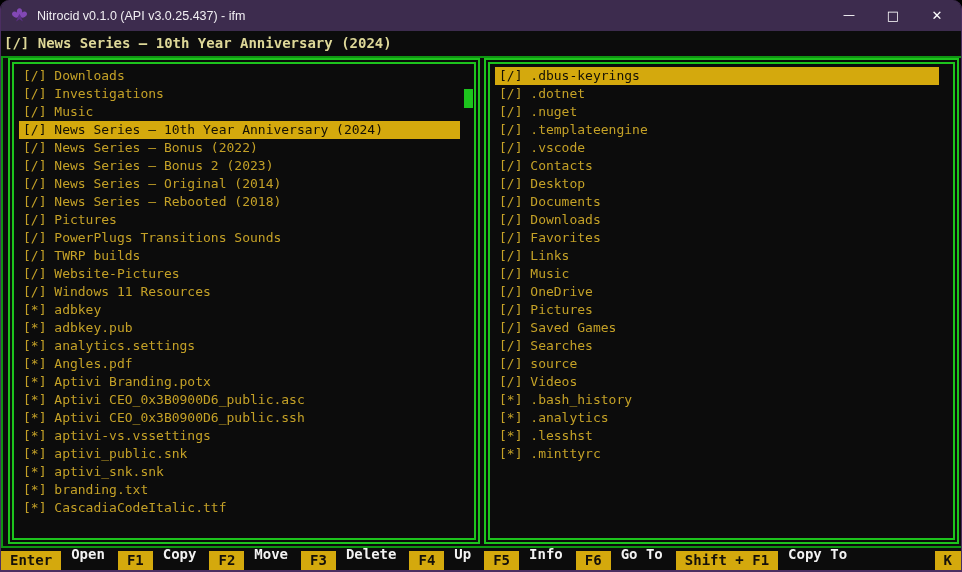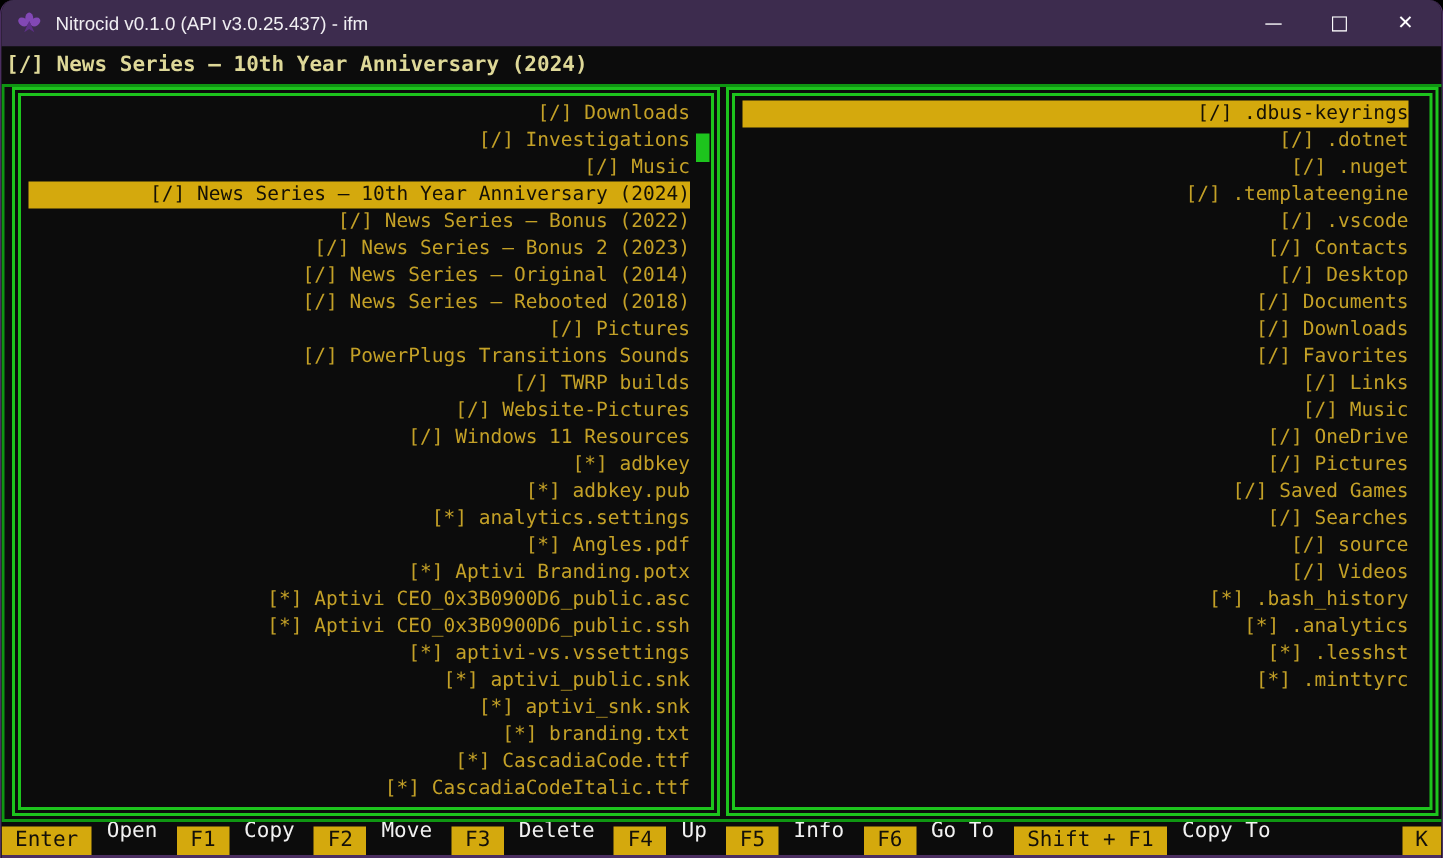--- a/index.html
+++ b/index.html
@@ -53,21 +53,20 @@
     position:absolute;top:31px;left:0;width:100%;height:25px;
     line-height:25px;background:var(--bg);
     color:var(--header-text);font-size:14px;font-weight:bold;
     padding-left:3px;box-sizing:border-box;white-space:pre;
   }
   
   .screen{
     position:absolute;top:56px;left:0;width:962px;height:492px;
     box-sizing:border-box;border:2px solid var(--green-frame);
     background:var(--bg);
-    text-align:right;
   }
   .panel{
     position:absolute;top:0;height:486px;box-sizing:border-box;
     border:6px double var(--green-bright);
     background:var(--bg);overflow:hidden;
   }
   .panel.left{left:5px;width:472px;}
   .panel.right{left:481px;width:475px;padding-left:10px;}
   .rows{position:absolute;top:3px;left:0;right:0;bottom:3px;padding-left:5px;}
   .row{
@@ -78,21 +77,21 @@
   .row.sel{background:var(--sel-bg);color:var(--sel-text);}
   .scrollthumb{
     position:absolute;top:25px;right:1px;width:9px;height:19px;
     background:var(--green-bright);
   }
   
   .keybar{
     position:absolute;top:548px;left:0;width:100%;height:24px;
     box-sizing:border-box;border-bottom:2px solid var(--purple-border);
     background:var(--bg);padding-top:3px;
-    display:flex;align-items:center;font-size:14px;font-weight:normal;
+    display:flex;align-items:center;font-size:14px;font-weight:bold;
     white-space:nowrap;overflow:hidden;
   }
   .chip{
     display:inline-block;height:19px;line-height:19px;
     background:var(--chip-bg);color:var(--chip-text);
     padding:0 9px;flex:0 0 auto;
   }
   .kb-label{
     display:inline-block;height:19px;line-height:19px;
     color:var(--label-white);padding:0 13px 12px 10px;flex:0 0 auto;
@@ -143,21 +142,20 @@
           <div class="row">[*] adbkey.pub</div>
           <div class="row">[*] analytics.settings</div>
           <div class="row">[*] Angles.pdf</div>
           <div class="row">[*] Aptivi Branding.potx</div>
           <div class="row">[*] Aptivi CEO_0x3B0900D6_public.asc</div>
           <div class="row">[*] Aptivi CEO_0x3B0900D6_public.ssh</div>
           <div class="row">[*] aptivi-vs.vssettings</div>
           <div class="row">[*] aptivi_public.snk</div>
           <div class="row">[*] aptivi_snk.snk</div>
           <div class="row">[*] branding.txt</div>
-          <div class="row">[*] CascadiaCode.ttf</div>
           <div class="row">[*] CascadiaCodeItalic.ttf</div>
         </div>
       <div class="scrollthumb"></div>
     </div>
     <div class="panel right">
       <div class="rows" id="right-rows">
           <div class="row sel">[/] .dbus-keyrings</div>
           <div class="row">[/] .dotnet</div>
           <div class="row">[/] .nuget</div>
           <div class="row">[/] .templateengine</div>

